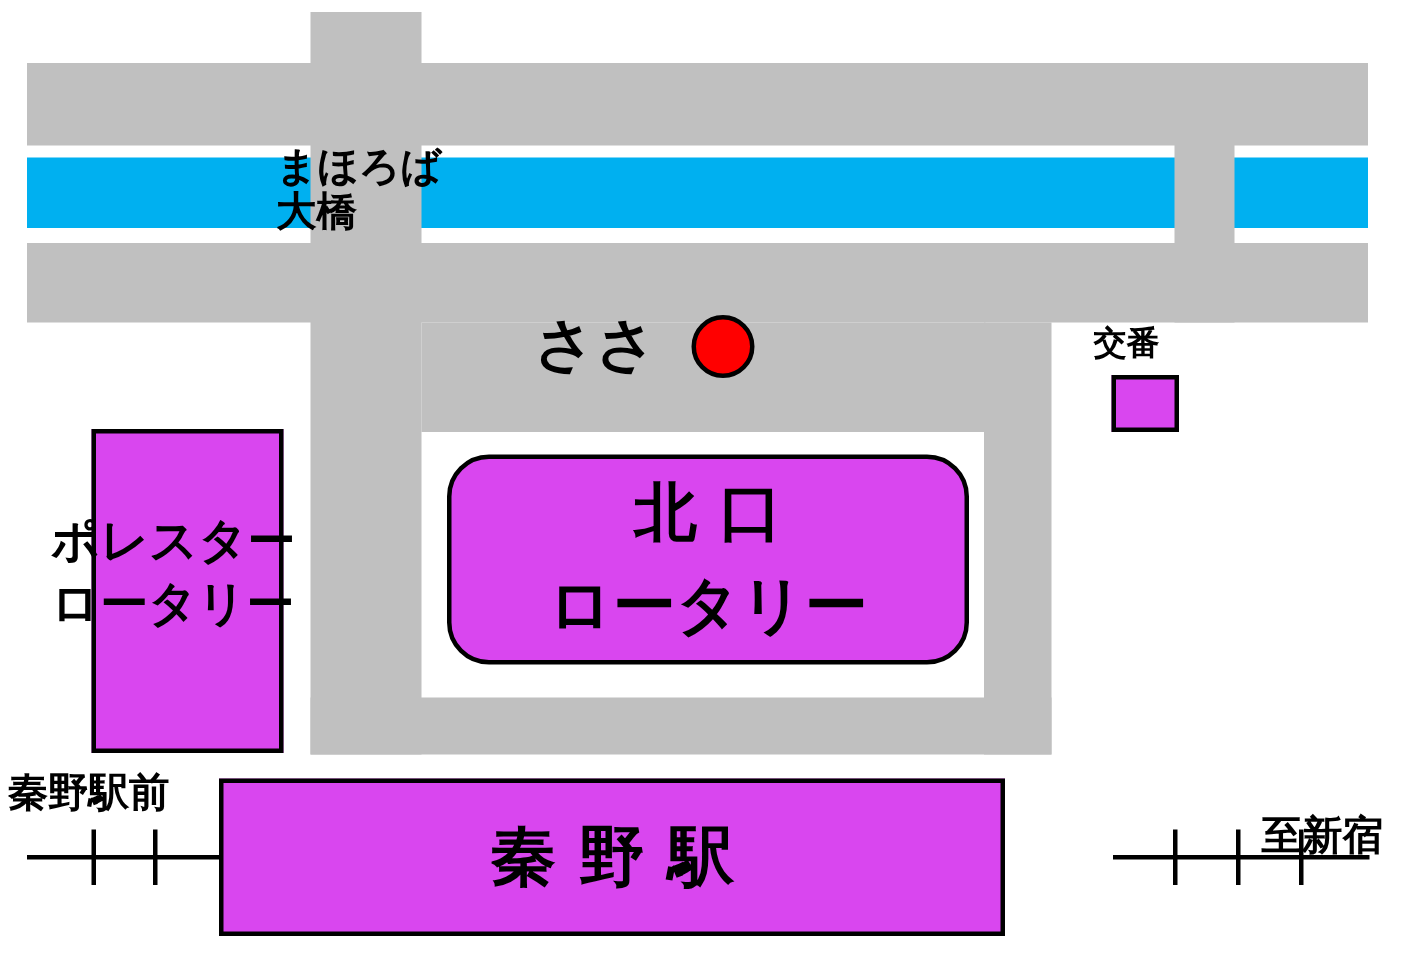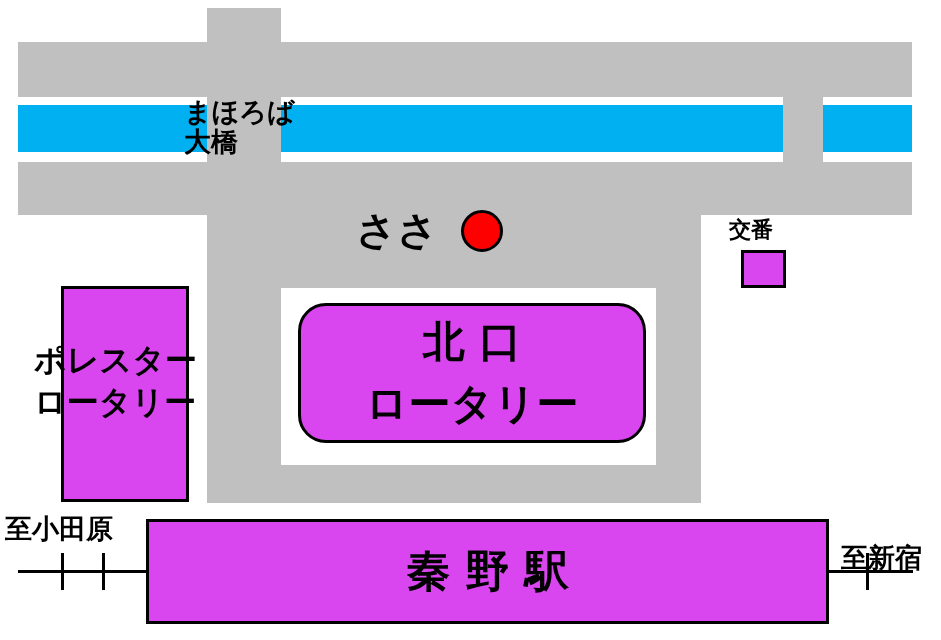--- a/index.html
+++ b/index.html
@@ -27,21 +27,21 @@
   #road-vertical-right { left:783px; top:42px;  width:40px;  height:173px; }
   #block-top-strip     { left:281px; top:215px; width:376px; height:73px;  }
   #block-right-col     { left:656px; top:215px; width:45px;  height:288px; }
   #block-bottom-strip  { left:207px; top:465px; width:494px; height:38px;  }
 
   
   #polestar-building { left:61px;  top:286px; width:128px; height:216px; }
   #rotary-shape      { left:298px; top:303px; width:348px; height:140px; border-radius:28px;
                        display:flex; flex-direction:column; align-items:center; justify-content:center; }
   #koban-box         { left:741px; top:250px; width:45px;  height:38px; }
-  #station-building  { left:146px; top:519px; width:683px; height:105px;
+  #station-building  { left:146px; top:519px; width:524px; height:105px;
                        display:flex; align-items:center; justify-content:center; }
   #sasa-marker       { left:461px; top:210px; }
 
   
   #rail-left-line    { left:18px;  top:570px; width:128px; }
   #rail-left-tick-1  { left:61px;  top:553px; }
   #rail-left-tick-2  { left:102px; top:553px; }
   #rail-right-line   { left:742px; top:570px; width:171px; }
   #rail-right-tick-1 { left:782px; top:553px; }
   #rail-right-tick-2 { left:824px; top:553px; }
@@ -105,17 +105,17 @@
 
   <div class="lbl" id="sasa-label">ささ</div>
 
   <div class="lbl" id="koban-label">交番</div>
 
   <div class="lbl" id="polestar-label">
     <span>ポレスター</span><br>
     <span>ロータリー</span>
   </div>
 
-  <div class="lbl" id="to-odawara-label">至小田原</div>
+  <div class="lbl" id="to-odawara-label">秦野駅前</div>
 
   <div class="lbl" id="to-shinjuku-label">至新宿</div>
 
 </div>
 
 </body></html>

